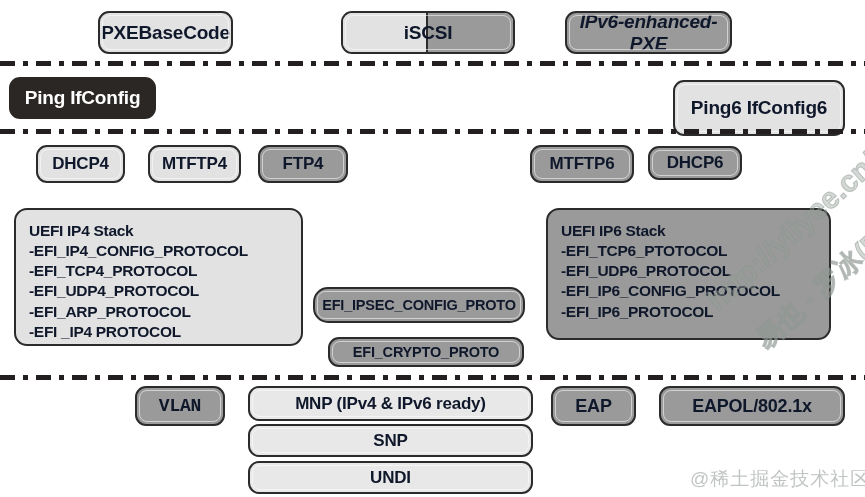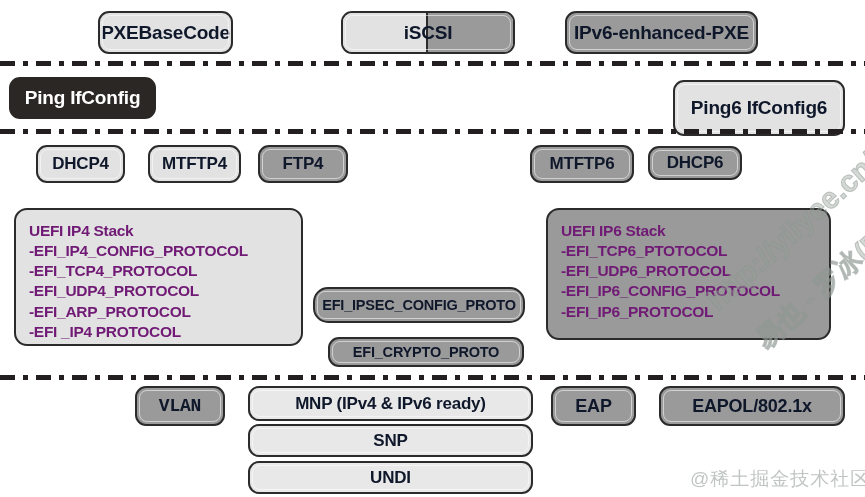--- a/index.html
+++ b/index.html
@@ -62,21 +62,21 @@
   }
 
   
   .stack {
     position: absolute;
     box-sizing: border-box;
     border: 2.5px solid #2b2b2b;
     border-radius: 13px;
     padding: 11px 0 0 13px;
     font-weight: bold;
-    color: #701a75;
+    color: #0f172a;
     font-size: 15.5px;
     line-height: 1.30;
     letter-spacing: -0.3px;
     white-space: nowrap;
   }
   .stack .sline { display: block; }
 
   
   .divider {
     position: absolute;
@@ -122,21 +122,21 @@
   <div class="blk sh-light inner-ring" style="left:98px; top:11px; width:135px; height:43px; font-size:19px;">
     <span>PXEBaseCode</span>
   </div>
 
   <div class="blk inner-ring" style="left:341px; top:11px; width:174px; height:43px; font-size:19px; background:#e2e2e2;">
     <span class="split-left"></span>
     <span class="split-right"></span>
     <span class="split-label">iSCSI</span>
   </div>
 
-  <div class="blk sh-mid inner-ring" style="left:565px; top:11px; width:193px; height:43px; font-size:19px;">
+  <div class="blk sh-mid inner-ring" style="left:565px; top:11px; width:167px; height:43px; font-size:19px;font-style:italic;">
     <span>IPv6-enhanced-PXE</span>
   </div>
 
   <div class="divider" style="top:61px;"></div>
 
   <div class="blk sh-dark" style="left:9px; top:77px; width:147px; height:42px; font-size:19px;">
     <span>Ping IfConfig</span>
   </div>
 
   <div class="blk sh-light inner-ring" style="left:673px; top:80px; width:172px; height:56px; font-size:19px;">

